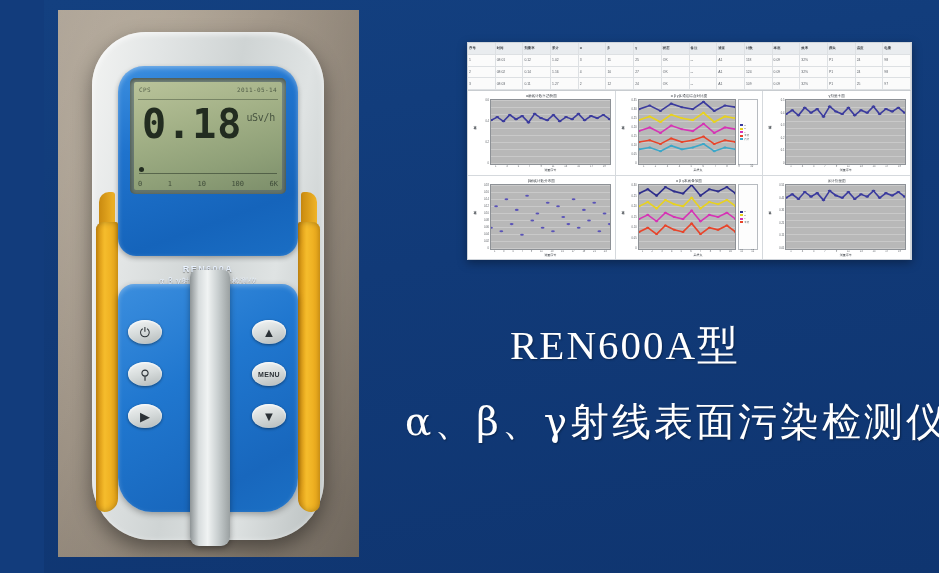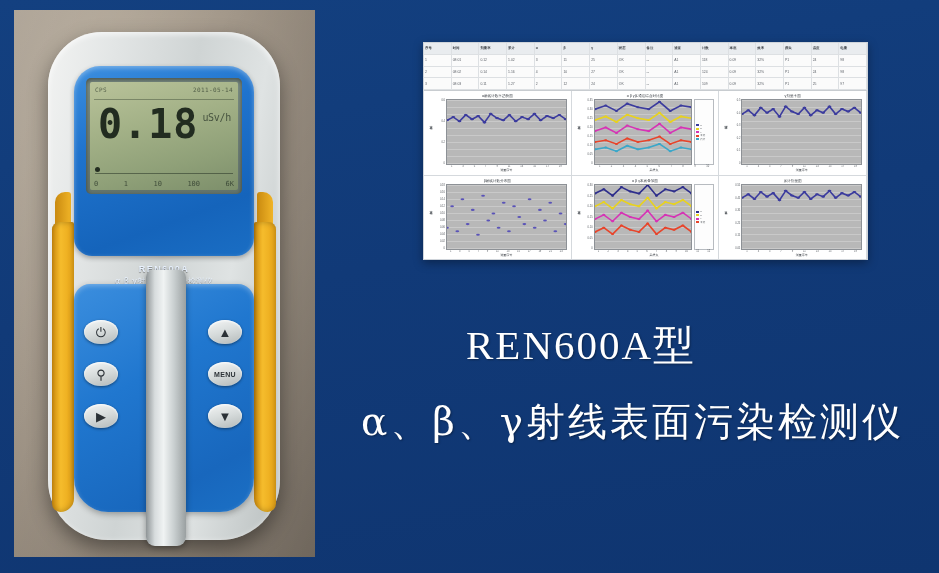--- a/index.html
+++ b/index.html
@@ -10,20 +10,21 @@
     overflow: hidden;
     background: #123c7c;
     font-family: "Liberation Sans", sans-serif;
     position: relative;
   }
 
   #root {
     position: absolute;
     inset: 0;
     background: linear-gradient(170deg, #134080 0%, #113a78 45%, #0f3570 100%);
+    margin-left: 44px;
   }
 
   
   #photo-panel {
     position: absolute;
     left: 14px; top: 10px;
     width: 301px; height: 547px;
     background: #a89d8e;
     overflow: hidden;
   }

